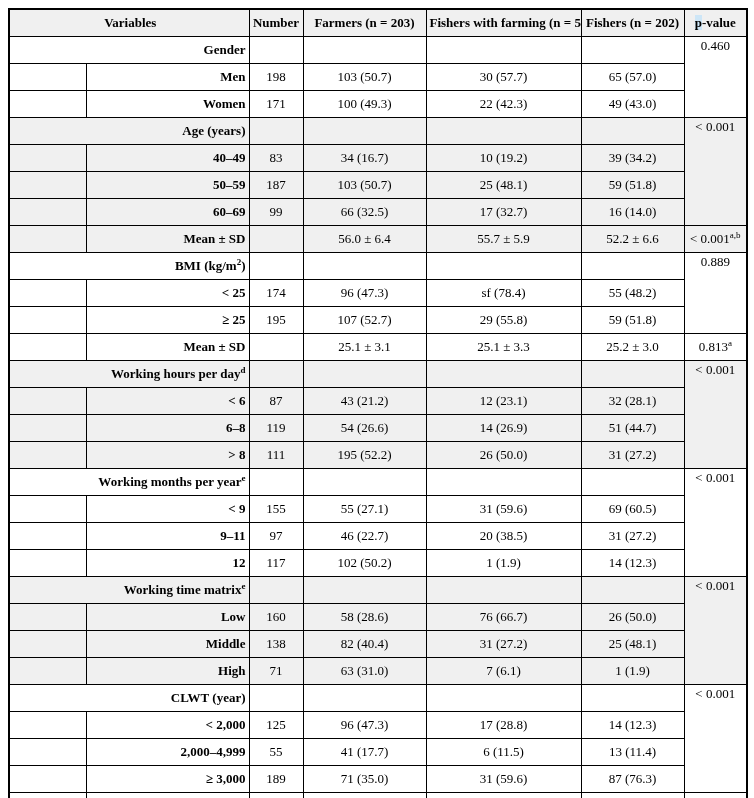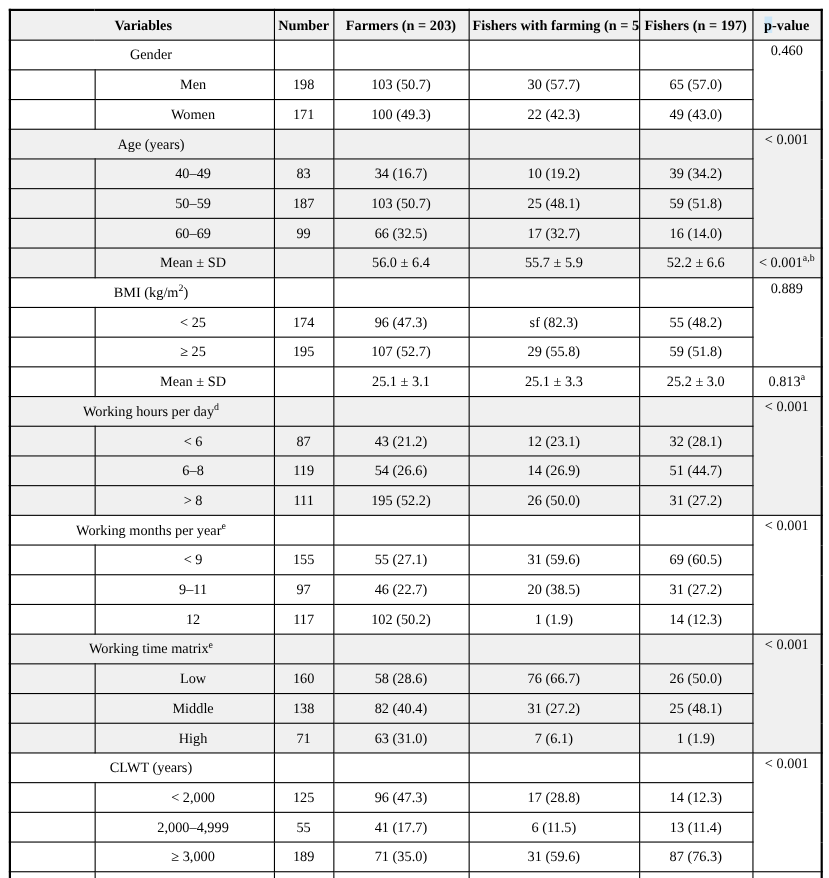--- a/index.html
+++ b/index.html
@@ -16,21 +16,21 @@
     border: 1.5px solid var(--border);
     height: 26px;
     padding: 0 3px;
     overflow: hidden;
     background: #ffffff;
     vertical-align: middle;
     white-space: nowrap;
   }
   thead th { background: var(--shaded); font-weight: bold; text-align: center; }
   th.left { text-align: center; padding-left: 5px; }
-  td.cat, td.lab { text-align: center; padding-left: 19px; }
+  td.cat, td.lab { text-align: right; padding-left: 19px; font-weight: bold; }
   td.num, td.pcell { text-align: center; }
   tr.shaded th, tr.shaded td { background: var(--shaded); }
   td.ptop { vertical-align: top; padding-top: 1px; }
   sup { font-size: 9px; line-height: 0; vertical-align: super; }
   .hl { background: var(--highlight); }
 </style>
 </head>
 <body>
 
 <table>
@@ -42,21 +42,21 @@
     <col style="width:155px">
     <col style="width:103px">
     <col style="width:63px">
   </colgroup>
   <thead>
     <tr>
       <th class="left" colspan="2">Variables</th>
       <th>Number</th>
       <th>Farmers (n = 203)</th>
       <th>Fishers with farming (n = 52)</th>
-      <th>Fishers (n = 197)</th>
+      <th>Fishers (n = 202)</th>
       <th><span class="hl">p</span><span>-value</span></th>
     </tr>
   </thead>
   <tbody>
       <tr>
         <td class="cat" colspan="2">Gender</td>
         <td></td>
         <td></td>
         <td></td>
         <td></td>
@@ -125,21 +125,21 @@
         <td></td>
         <td></td>
         <td></td>
         <td class="pcell ptop" rowspan="3">0.889</td>
       </tr>
       <tr>
         <td class="spacer"></td>
         <td class="lab">&lt; 25</td>
         <td class="num">174</td>
         <td class="num">96 (47.3)</td>
-        <td class="num">sf (82.3)</td>
+        <td class="num">sf (78.4)</td>
         <td class="num">55 (48.2)</td>
       </tr>
       <tr>
         <td class="spacer"></td>
         <td class="lab">≥ 25</td>
         <td class="num">195</td>
         <td class="num">107 (52.7)</td>
         <td class="num">29 (55.8)</td>
         <td class="num">59 (51.8)</td>
       </tr>
@@ -242,21 +242,21 @@
       </tr>
       <tr class="shaded">
         <td class="spacer"></td>
         <td class="lab">High</td>
         <td class="num">71</td>
         <td class="num">63 (31.0)</td>
         <td class="num">7 (6.1)</td>
         <td class="num">1 (1.9)</td>
       </tr>
       <tr>
-        <td class="cat" colspan="2">CLWT (years)</td>
+        <td class="cat" colspan="2">CLWT (year)</td>
         <td></td>
         <td></td>
         <td></td>
         <td></td>
         <td class="pcell ptop" rowspan="4">&lt; 0.001</td>
       </tr>
       <tr>
         <td class="spacer"></td>
         <td class="lab">&lt; 2,000</td>
         <td class="num">125</td>

